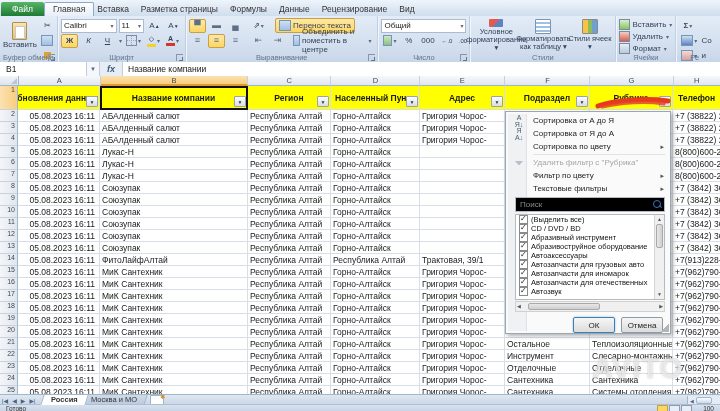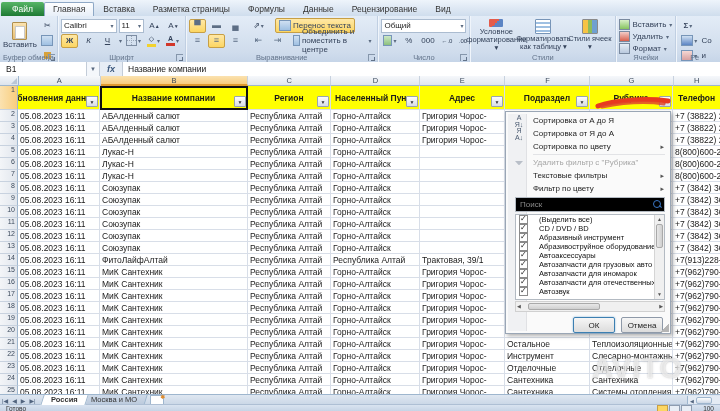--- a/index.html
+++ b/index.html
@@ -1,20 +1,20 @@
 <!DOCTYPE html>
 <html><head>
 <meta charset="utf-8">
 <style>
   html,body{margin:0;padding:0;}
   body{font-family:"Liberation Sans","DejaVu Sans",sans-serif;background:#fff;}
   .app{position:relative;width:720px;height:411px;overflow:hidden;background:#dbe5f1;font-size:9px;color:#1a1a1a;}
   
   .tabrow{position:absolute;left:0;top:0;width:720px;height:16px;background:linear-gradient(#eef4fb,#cfdded);border-bottom:1px solid #b9c9de;display:flex;align-items:flex-end;}
-  .rtab{padding:2px 9px 2px 9px;font-size:8.5px;color:#333;white-space:nowrap;cursor:default;}
+  .rtab{padding:2px 9px 2px 3px;font-size:8.5px;color:#333;white-space:nowrap;cursor:default;}
   .rtab.file{background:linear-gradient(#57b567,#1e7a34);color:#fff;border-radius:2px 2px 0 0;margin-left:1px;padding:2px 11px;text-align:center;}
   .rtab.active{background:linear-gradient(#fdfeff,#e8eff8);border:1px solid #8ea8c6;border-bottom:none;border-radius:2px 2px 0 0;padding:1px 8px 2px;}
   
   .ribbon{position:absolute;left:0;top:16px;width:720px;height:46px;background:linear-gradient(#e3ecf7,#cfdcec 80%,#c6d5e8);border-bottom:1px solid #aebfd4;display:flex;}
   .group{position:relative;height:100%;border-right:1px solid #c0cfe2;box-shadow:1px 0 0 #f0f5fb;padding:2px 3px 10px 3px;box-sizing:border-box;}
   .glabel{position:absolute;bottom:0;left:0;right:0;text-align:center;font-size:7.5px;color:#62738a;white-space:nowrap;overflow:hidden;}
   .dlg{position:absolute;bottom:1px;right:2px;width:6px;height:6px;border-left:1px solid #8596ab;border-top:1px solid #8596ab;}
   .dlg:after{content:"";position:absolute;right:0;bottom:0;width:3px;height:3px;border-right:1px solid #62738a;border-bottom:1px solid #62738a;}
   .rrow{display:flex;align-items:center;height:15px;gap:2px;}
   .sbtn{display:inline-flex;align-items:center;justify-content:center;min-width:13px;height:12px;border:1px solid transparent;border-radius:2px;font-size:8px;color:#34425a;padding:0 1px;}
@@ -62,36 +62,36 @@
   .lcell{background:linear-gradient(#f6f8fb,#e1e7ef);border-right:1px solid #c8d2df;border-bottom:1px solid #9eb6ce;text-align:center;font-size:7.5px;color:#3c4a5c;line-height:10px;}
   .lcell.sel{background:linear-gradient(#fbe2b0,#f8cd7e);border-bottom:2px solid #e09a2f;line-height:9px;}
   .hrow{display:flex;height:24px;}
   .gut{width:18px;background:linear-gradient(90deg,#f3f5f8,#e1e6ed);border-right:1px solid #9eb6ce;border-bottom:1px solid #c8d2df;text-align:right;padding-right:2px;box-sizing:border-box;font-size:7px;color:#3c4a5c;}
   .gut.sel{background:linear-gradient(90deg,#fbe2b0,#f8cd7e);}
   .hcell{background:#ffff00;border-right:1px solid #c5c520;border-bottom:1px solid #b9b9b9;font-weight:bold;font-size:8px;line-height:9px;text-align:center;display:flex;align-items:center;justify-content:center;position:relative;box-sizing:border-box;padding:1px 10px 1px 2px;overflow:hidden;white-space:normal;}
   .fbtn{position:absolute;right:1px;bottom:2px;width:10px;height:9px;background:linear-gradient(#fdfdfd,#d8dde4);border:1px solid #98a4b2;border-radius:1px;font-size:5px;color:#333;display:flex;align-items:center;justify-content:center;}
   .row{display:flex;height:12px;}
   .cell{border-right:1px solid #d8dee8;border-bottom:1px solid #d8dee8;font-size:8.5px;line-height:12px;white-space:nowrap;overflow:hidden;box-sizing:border-box;padding:0 2px;}
   .c1{width:82px;} .c2{width:148px;} .c3{width:83px;} .c4{width:89px;} .c5{width:85px;} .c6{width:85px;} .c7{width:83px;} .c8{width:47px;border-right:none;}
-  .ar{text-align:left;padding-right:4px;}
+  .ar{text-align:right;padding-right:4px;}
   .selbox{position:absolute;left:100px;top:10px;width:148px;height:24px;border:2px solid #111;box-sizing:border-box;pointer-events:none;z-index:6;}
   .scribble{position:absolute;z-index:7;pointer-events:none;}
   
   .dd{position:absolute;left:505px;top:111px;width:166px;height:223px;background:#fafafa;border:1px solid #9aa6b5;box-shadow:2px 2px 4px rgba(60,60,60,.4);z-index:20;box-sizing:border-box;padding:2px 3px;}
   .ddstrip{position:absolute;left:2px;top:2px;bottom:2px;width:18px;background:#f0f1f3;border-right:1px solid #e0e1e4;}
   .mi{position:relative;display:flex;align-items:center;height:13px;font-size:8px;color:#222;padding-left:24px;z-index:2;}
   .mi .mico{position:absolute;left:3px;width:14px;text-align:center;font-size:7px;color:#4a5a70;}
   .mi .sub{position:absolute;right:3px;font-size:7px;color:#555;}
   .mi.dis{color:#a6a6a6;}
   .ddsep{height:1px;background:#e2e3e6;margin:1px 2px 1px 24px;position:relative;z-index:2;}
   .srch{position:relative;margin:2px 2px 2px 6px;height:13px;background:#000000;border:1px solid #b3bac2;display:flex;align-items:center;padding-left:4px;font-size:8px;color:#8a8a8a;z-index:2;}
   .mag{position:absolute;right:3px;top:2px;width:6px;height:6px;border:1px solid #3a76c4;border-radius:50%;}
   .mag:after{content:"";position:absolute;left:5px;top:5px;width:3px;height:1px;background:#3a76c4;transform:rotate(45deg);}
   .list{position:relative;margin:0 2px 0 6px;height:84px;background:#fff;border:1px solid #b3bac2;overflow:hidden;z-index:2;}
-  .li{display:flex;align-items:center;height:9px;font-size:7.5px;white-space:nowrap;padding-left:3px;color:#111;gap:8px;}
+  .li{display:flex;align-items:center;height:9px;font-size:7.5px;white-space:nowrap;padding-left:3px;color:#111;}
   .cb{flex:none;width:7px;height:7px;background:#fff;border:1px solid #8a8a8a;margin-right:3px;position:relative;}
   .cb:after{content:"✓";position:absolute;left:0px;top:-2px;font-size:8px;color:#222;}
   .vsb{position:absolute;right:0;top:0;bottom:0;width:9px;background:#f0f0f0;border-left:1px solid #d5d5d5;}
   .vsb .th{position:absolute;left:1px;right:1px;top:9px;height:22px;background:linear-gradient(90deg,#e8e8e8,#cfcfcf);border:1px solid #a9a9a9;border-radius:2px;}
   .vsb .ar1,.vsb .ar2{position:absolute;left:0;right:0;height:9px;font-size:5px;color:#555;text-align:center;line-height:9px;}
   .vsb .ar2{bottom:0;}
   .hsb{position:relative;margin:1px 2px 0 6px;height:9px;background:#f0f0f0;border:1px solid #d0d0d0;z-index:2;}
   .hsb .th{position:absolute;left:12px;top:1px;width:70px;height:5px;background:linear-gradient(#e8e8e8,#cfcfcf);border:1px solid #a9a9a9;border-radius:2px;}
   .hsb .ha1{position:absolute;left:1px;top:0;font-size:5px;line-height:8px;color:#555;}
   .hsb .ha2{position:absolute;right:1px;top:0;font-size:5px;line-height:8px;color:#555;}
@@ -664,25 +664,25 @@
     <div class="mi">
         <span>Сортировка по цвету</span>
         <span class="sub">▸</span>
       </div>
     <div class="ddsep"></div>
     <div class="mi dis">
         <span class="mico"><span class="funnel"></span></span>
         <span>Удалить фильтр с "Рубрика"</span>
       </div>
     <div class="mi">
+        <span>Фильтр по цвету</span>
+        <span class="sub">▸</span>
+      </div>
+    <div class="mi">
         <span>Текстовые фильтры</span>
-        <span class="sub">▸</span>
-      </div>
-    <div class="mi">
-        <span>Фильтр по цвету</span>
         <span class="sub">▸</span>
       </div>
     <div class="srch">
         <span>Поиск</span>
         <span class="mag"></span>
       </div>
     <div class="list">
       <div id="flist">
           <div class="li">
             <div class="cb"></div>

